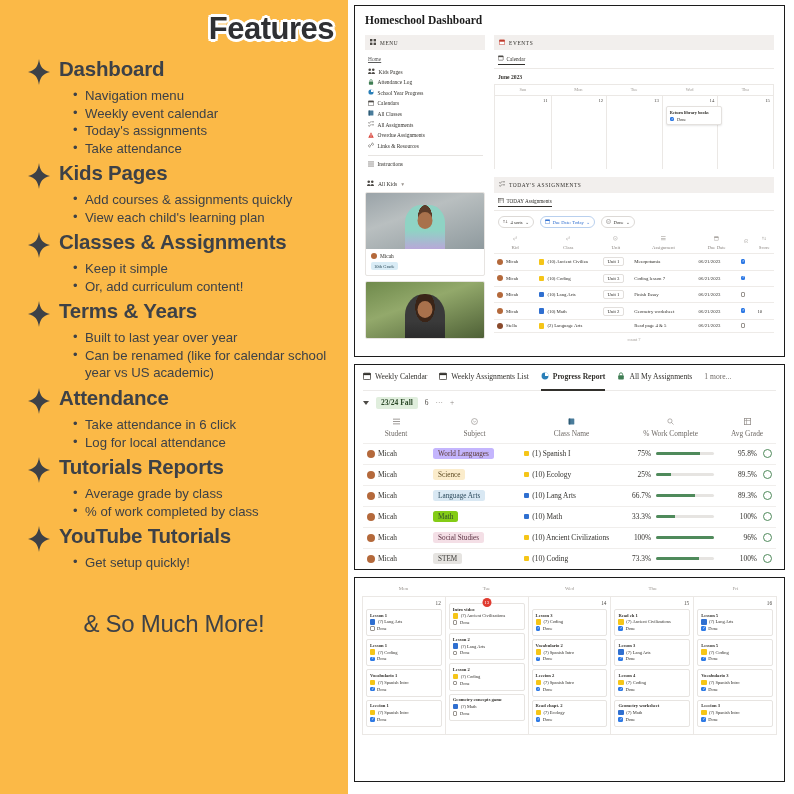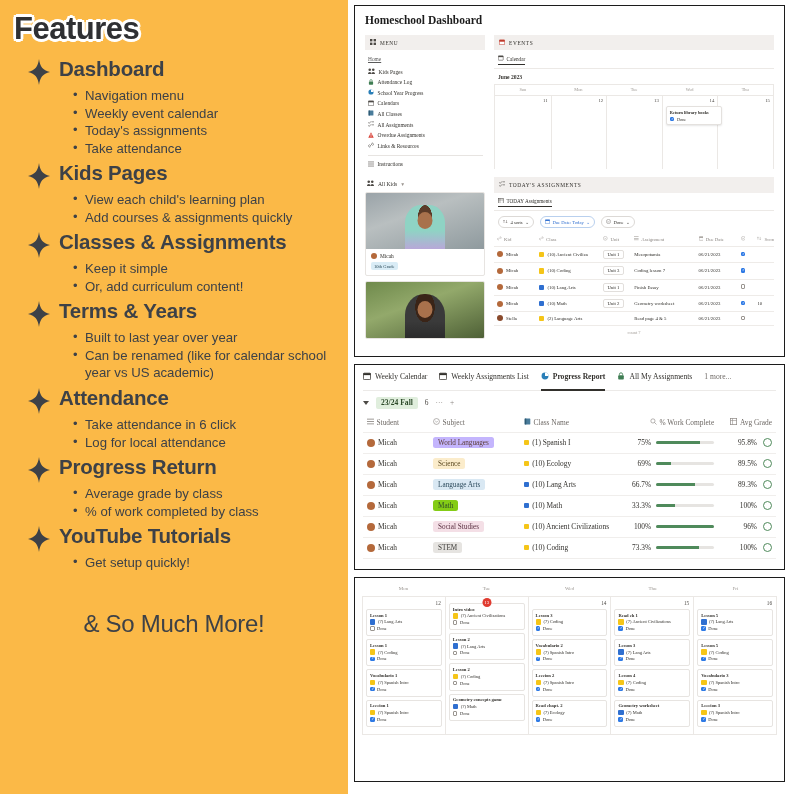--- a/index.html
+++ b/index.html
@@ -14,21 +14,21 @@
   
   .left-panel {
     width: 348px;
     height: 794px;
     background: #fbb947;
     position: relative;
     padding: 8px 14px 0 14px;
     flex: 0 0 348px;
   }
   .features-title {
-    text-align: left;
+    text-align: right;
     font-size: 31px;
     font-weight: bold;
     color: #2f3033;
     letter-spacing: -0.5px;
     margin: 2px 0 10px 0;
     padding: 1px 0;
     text-shadow:
       -2.2px -2.2px 0 #fff, 2.2px -2.2px 0 #fff,
       -2.2px 2.2px 0 #fff, 2.2px 2.2px 0 #fff,
       -2.8px 0 0 #fff, 2.8px 0 0 #fff,
@@ -244,21 +244,21 @@
     font-size: 4.8px;
     color:#32302c;
     text-align:left;
     padding: 3.2px 3px;
     border-bottom: 0.8px solid #eeebe8;
     vertical-align: middle;
     overflow: hidden;
     white-space: nowrap;
   }
   .atable th { color:#8d8884; font-weight: normal; }
-  .th-inner { display:flex; align-items:center; gap:2.5px; }
+  .th-inner { display:flex; align-items:center; gap:2.5px;flex-direction:column; }
   .cell-flex { display:flex; align-items:center; gap:3px; }
   .mini-av { width:6px;height:6px;border-radius:50%;background:#b4693b;flex:0 0 auto; }
   .mini-av.girl { background:#8a4a2c; }
   .sq { width:5.4px;height:5.4px;border-radius:1px;flex:0 0 auto;display:inline-block; }
   .sq.y { background:#f5c518; }
   .sq.b { background:#2f6fd0; }
   .unit-chip { border:0.8px solid #e2dfdc; border-radius:2px; padding:1px 3px; display:inline-block; }
   .count-row { text-align:center; font-family:"Liberation Serif",serif; font-size:4.4px; color:#a5a09b; padding-top:4px; }
 
   
@@ -344,22 +344,22 @@
         <div class="feature-block">
           <div class="feat-head">
             <span class="sparkle">
               <svg width="22" height="26" viewBox="0 0 22 26">
                 <path d="M11 0 C12.1 7.8 14.6 11 22 13 C14.6 15 12.1 18.2 11 26 C9.9 18.2 7.4 15 0 13 C7.4 11 9.9 7.8 11 0 Z" fill="#3d4147"></path>
               </svg>
             </span>
             <div class="feat-title">Kids Pages</div>
           </div>
           <ul class="feat-list">
+            <li>Add courses &amp; assignments quickly</li>
             <li>View each child's learning plan</li>
-            <li>Add courses &amp; assignments quickly</li>
           </ul>
         </div>
         <div class="feature-block">
           <div class="feat-head">
             <span class="sparkle">
               <svg width="22" height="26" viewBox="0 0 22 26">
                 <path d="M11 0 C12.1 7.8 14.6 11 22 13 C14.6 15 12.1 18.2 11 26 C9.9 18.2 7.4 15 0 13 C7.4 11 9.9 7.8 11 0 Z" fill="#3d4147"></path>
               </svg>
             </span>
             <div class="feat-title">Classes &amp; Assignments</div>
@@ -397,21 +397,21 @@
             <li>Log for local attendance</li>
           </ul>
         </div>
         <div class="feature-block">
           <div class="feat-head">
             <span class="sparkle">
               <svg width="22" height="26" viewBox="0 0 22 26">
                 <path d="M11 0 C12.1 7.8 14.6 11 22 13 C14.6 15 12.1 18.2 11 26 C9.9 18.2 7.4 15 0 13 C7.4 11 9.9 7.8 11 0 Z" fill="#3d4147"></path>
               </svg>
             </span>
-            <div class="feat-title">Progress Return</div>
+            <div class="feat-title">Tutorials Reports</div>
           </div>
           <ul class="feat-list">
             <li>Average grade by class</li>
             <li>% of work completed by class</li>
           </ul>
         </div>
         <div class="feature-block">
           <div class="feat-head">
             <span class="sparkle">
               <svg width="22" height="26" viewBox="0 0 22 26">
@@ -996,21 +996,21 @@
                 </td>
                 <td><span class="subj-chip" style="background:#fbeccb;color:#5c4a21">Science</span></td>
                 <td>
                   <span class="cell-flex">
                     <span class="sq y"></span>
                     <span>(10) Ecology</span>
                   </span>
                 </td>
                 <td>
                   <span class="pct-cell">
-                    <span>69%</span>
+                    <span>25%</span>
                     <span class="bar">
                       <i style="width:25%"></i>
                     </span>
                   </span>
                 </td>
                 <td>
                   <span class="grade-cell">
                     <span>89.5%</span>
                     <span class="ring"></span>
                   </span>

